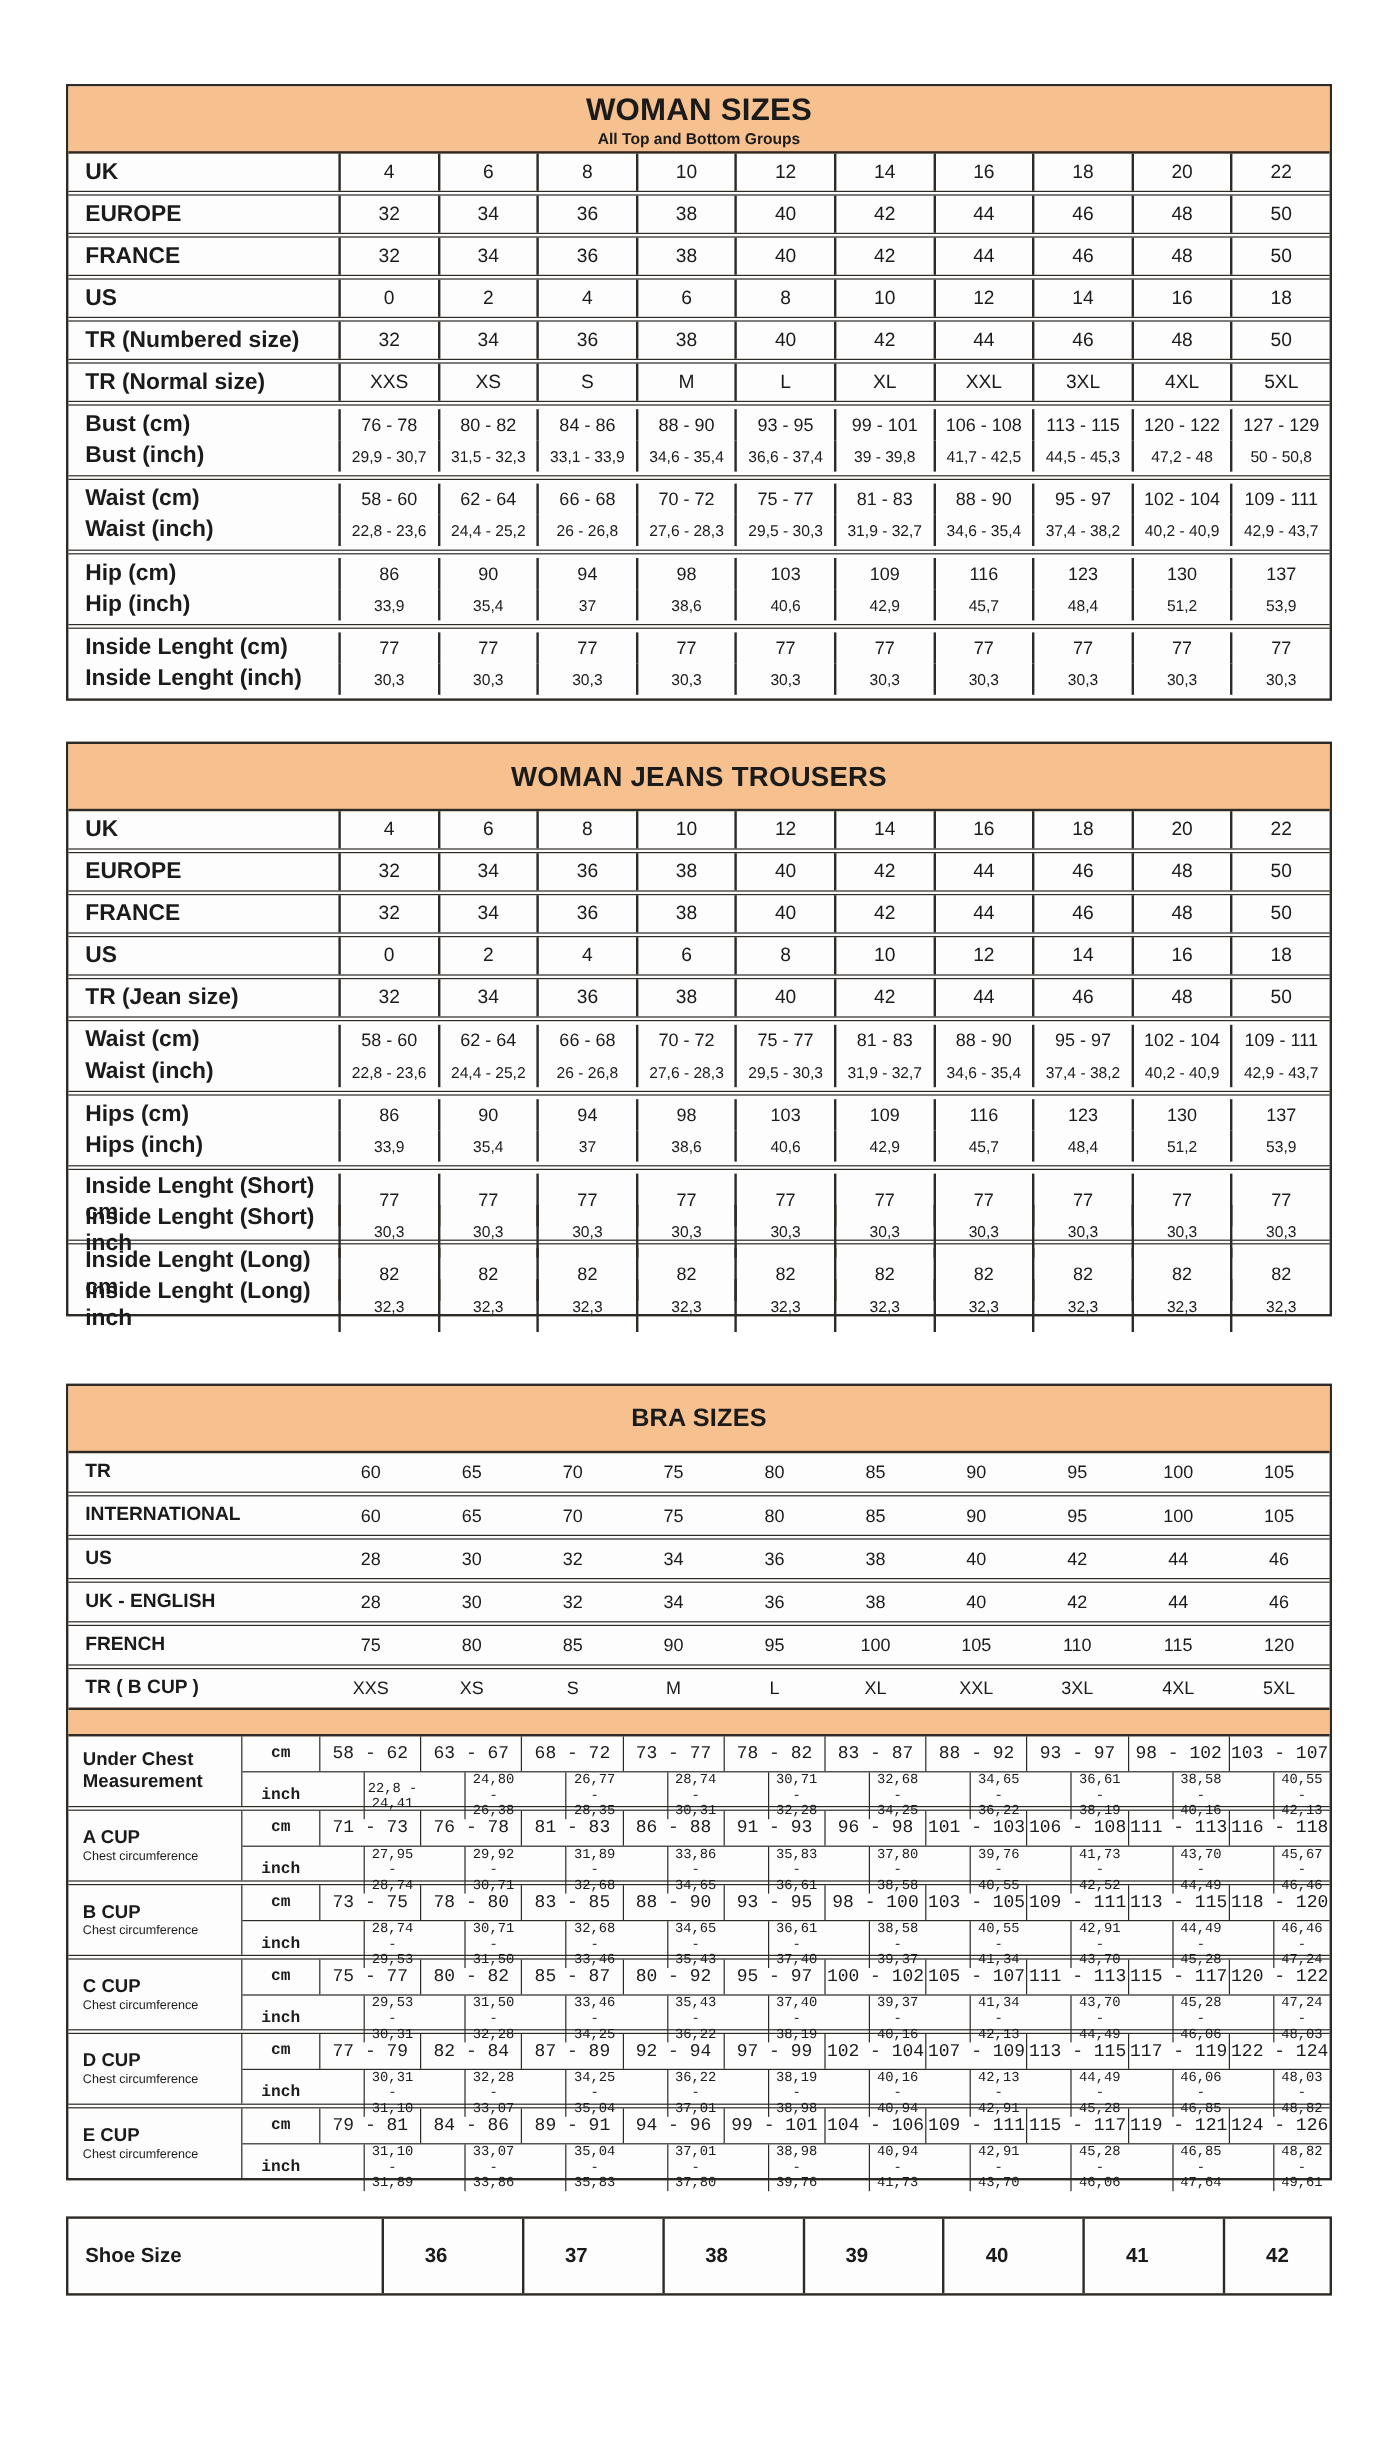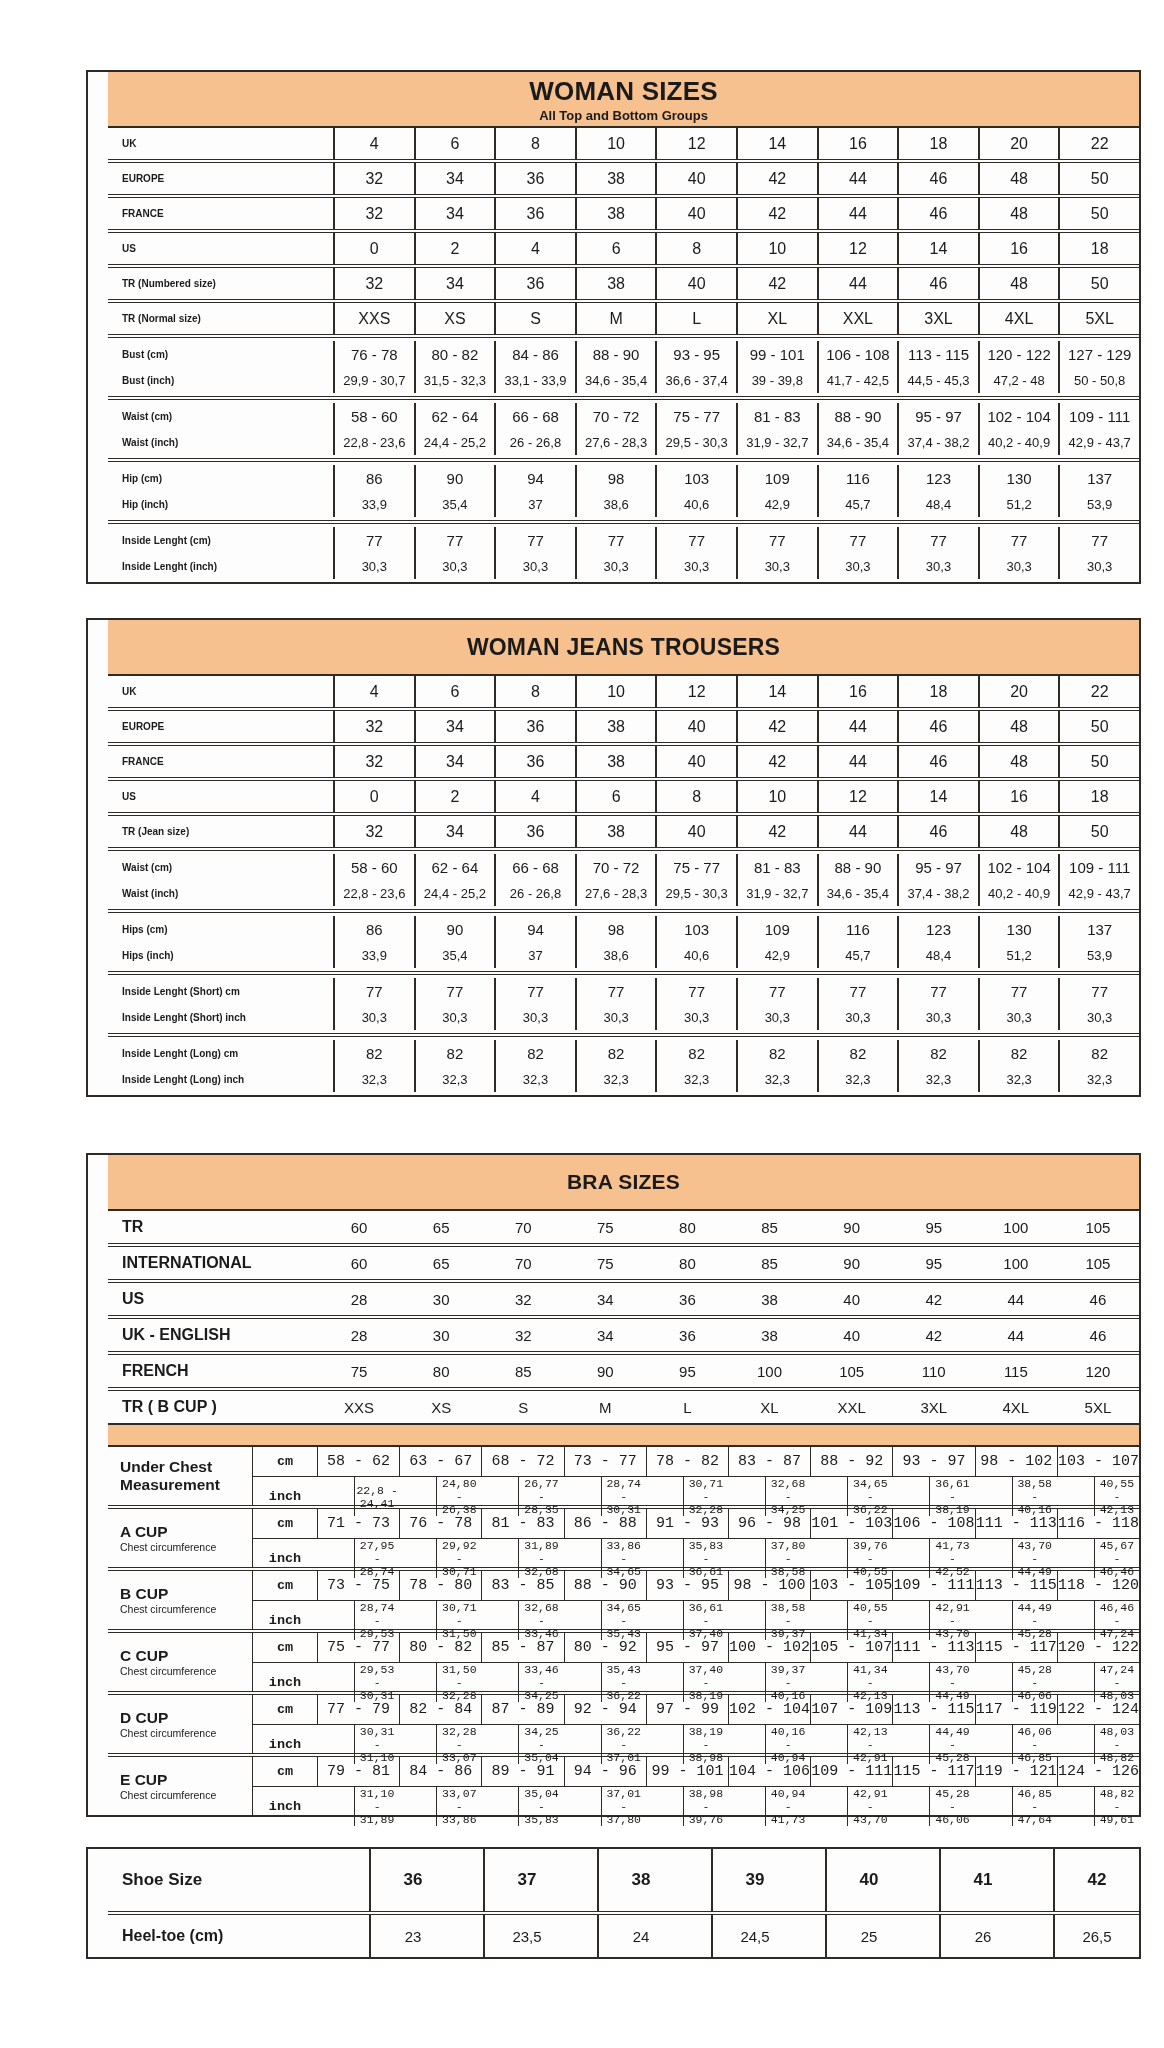--- a/index.html
+++ b/index.html
@@ -7,24 +7,23 @@
     --border:#2e2a26;
     --ink:#1b1b1b;
   }
   *{box-sizing:border-box;margin:0;padding:0;}
   html,body{background:#ffffff;}
   body{
     width:1164px;height:2048px;overflow:hidden;
     font-family:"Liberation Sans",sans-serif;color:var(--ink);
   }
   .gtable{
-    width:1055px;margin-left:86px;
+    width:1055px;margin-left:55px;
     border:2px solid var(--border);
     background:#fdfdfd;
-    padding-left:20px;
   }
   .mt-first{margin-top:70px;margin-bottom:34px;}
   .mt-second{margin-bottom:56px;}
   .mt-third{margin-bottom:30px;}
   .thead{
     background:var(--accent);
     border-bottom:2px solid var(--border);
     display:flex;flex-direction:column;align-items:center;justify-content:center;
     height:56px;
   }
@@ -32,21 +31,21 @@
   .ttitle.big{font-size:26px;}
   .ttitle.mid{font-size:23px;text-align:center;}
   .ttitle.small{font-size:21px;}
   .tsub{font-weight:bold;font-size:13px;margin-top:1px;}
   .tgroup + .tgroup{border-top:4px double var(--border);}
   .trow{display:grid;align-items:stretch;}
   .cols-sizes{grid-template-columns:225px repeat(10,1fr);}
   .cols-bra{grid-template-columns:210px repeat(10,1fr);}
   .cols-shoes{grid-template-columns:233px repeat(7,1fr);gap:28px;}
   .cell{display:flex;align-items:center;justify-content:center;text-align:center;}
-  .cell.label{justify-content:flex-start;padding-left:14px;font-weight:bold;font-size:10px;text-align:left;}
+  .cell.label{justify-content:flex-start;padding-left:14px;font-weight:bold;font-size:19px;text-align:left;}
   .vlines .cell + .cell{border-left:2px solid var(--border);}
   .r-single{height:31px;}
   .r-single .cell.val{font-size:16px;}
   .r-cm{height:29px;padding-top:3px;}
   .r-cm .cell.val{font-size:15px;}
   .r-inch{height:29px;padding-bottom:3px;}
   .r-inch .cell.val{font-size:13px;}
   
   .bra-row{height:32px;}
   .bra-row .cell.val{font-size:15px;}
@@ -789,26 +788,14 @@
           <div class="cell label">Shoe Size</div>
           <div class="cell val">36</div>
           <div class="cell val">37</div>
           <div class="cell val">38</div>
           <div class="cell val">39</div>
           <div class="cell val">40</div>
           <div class="cell val">41</div>
           <div class="cell val">42</div>
         </div>
       </div>
-      <div class="tgroup">
-        <div class="trow cols-shoes vlines shoe-heel">
-          <div class="cell label">Heel-toe (cm)</div>
-          <div class="cell val">23</div>
-          <div class="cell val">23,5</div>
-          <div class="cell val">24</div>
-          <div class="cell val">24,5</div>
-          <div class="cell val">25</div>
-          <div class="cell val">26</div>
-          <div class="cell val">26,5</div>
-        </div>
-      </div>
     </section>
   </main>
 
 </body></html>

